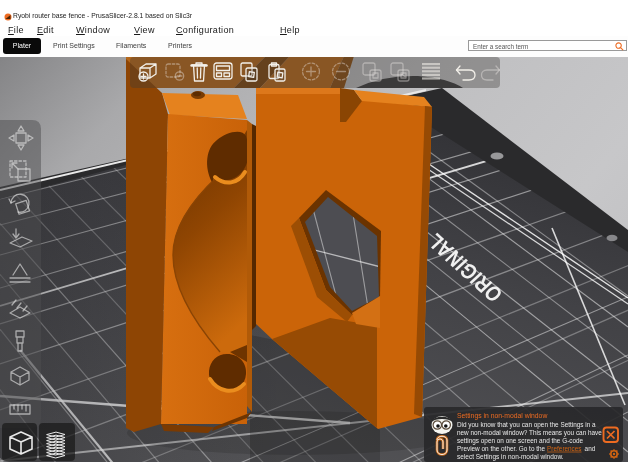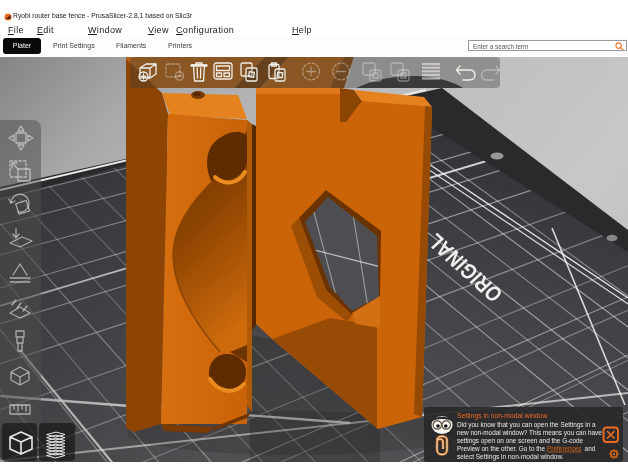--- a/index.html
+++ b/index.html
@@ -326,24 +326,24 @@
 <div id="titlebar">
   <svg id="logo" viewBox="0 0 16 16">
         <circle cx="8" cy="8" r="7" fill="#ed6b21"></circle>
         <path d="M3 12 L13 4 L13 12 Z" fill="#4a2505"></path>
       </svg>
   <div class="txt">Ryobi router base fence - PrusaSlicer-2.8.1 based on Slic3r</div>
 </div>
 <div id="menubar">
  <span style="left:8px"><u>F</u>ile</span>
  <span style="left:37px"><u>E</u>dit</span>
- <span style="left:88px"><u>W</u>indow</span>
- <span style="left:148px"><u>V</u>iew</span>
+ <span style="left:76px"><u>W</u>indow</span>
+ <span style="left:134px"><u>V</u>iew</span>
  <span style="left:176px"><u>C</u>onfiguration</span>
- <span style="left:292px"><u>H</u>elp</span>
+ <span style="left:280px"><u>H</u>elp</span>
 </div>
 <div id="tabbar">
  <div id="plater">Plater</div>
  <div class="tab" style="left:53px">Print Settings</div>
  <div class="tab" style="left:116px">Filaments</div>
  <div class="tab" style="left:168px">Printers</div>
  <div id="search">
         <span class="ph">Enter a search term</span>
    <svg style="position:absolute;right:2px;top:1px" width="9" height="9" viewBox="0 0 10 10">
           <circle cx="4" cy="4" r="3" fill="none" stroke="#ed6b21" stroke-width="1.2"></circle>

